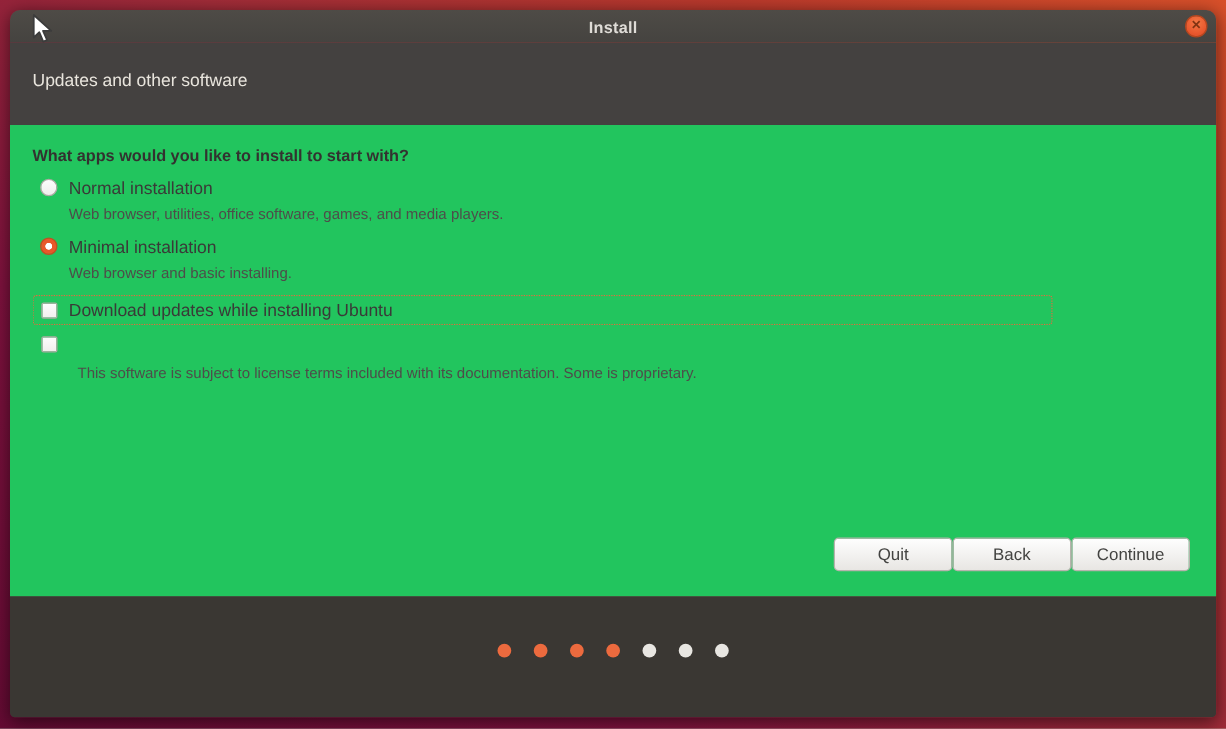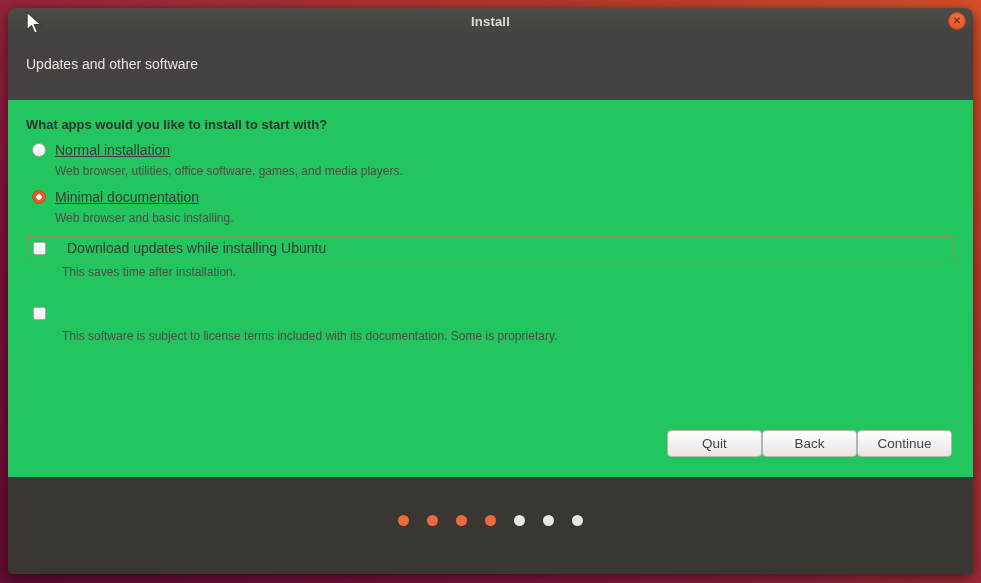--- a/index.html
+++ b/index.html
@@ -40,44 +40,44 @@
   .header-title { color: #e9e5dd; font-size: 14px; font-weight: 400; }
   .content {
     flex: 1 1 auto;
     background: #22c55e;
     position: relative;
     padding: 17px 18px 0 18px;
     color: #3c3c3c;
   }
   .section-heading { font-size: 13px; font-weight: bold; color: #333230; margin-bottom: 10px; }
   .section-heading.other { margin-top: 4px; margin-bottom: 12px; }
-  .opt-row { display: flex; align-items: center; gap: 9px; margin-left: 6px; margin-bottom: 6px; text-decoration: underline; }
+  .opt-row { display: flex; align-items: center; gap: 9px; margin-left: 6px; margin-bottom: 6px; }
   .opt-label { font-size: 14px; color: #3a3a38; cursor: default; }
   .opt-desc { font-size: 12px; color: #4e4d4a; margin-left: 29px; margin-bottom: 11px; }
   .radio {
     width: 14px; height: 14px; border-radius: 50%;
     background: linear-gradient(#fdfdfd, #f0eeec);
     border: 1px solid #aeaaa4;
     flex: 0 0 14px; cursor: pointer;
   }
   .radio.checked {
     background: radial-gradient(circle, #ffffff 0 2.5px, #e8582a 3px 100%);
     border: 1px solid #c24e21;
   }
   .checkbox {
     width: 13px; height: 13px; border-radius: 2px;
     background: linear-gradient(#fdfdfd, #f1efed);
     border: 1px solid #aeaaa4;
     flex: 0 0 13px; cursor: pointer;
   }
   .check-row {
-    display: flex; align-items: center; gap: 21px;
+    display: flex; align-items: center; gap: 9px;
     border: 1px dotted transparent; border-radius: 3px;
     padding: 3px 6px; margin-bottom: 5px;
-    width: 928px; max-width: 100%;
+    width: 816px; max-width: 100%;
   }
   .check-row.focused { border-color: #e8693c; }
   .check-desc { font-size: 12px; color: #4e4d4a; margin-left: 36px; margin-bottom: 24px; }
   .check-desc.last { margin-bottom: 0; }
   .button-row {
     position: absolute; right: 21px; bottom: 20px;
     display: flex; gap: 0;
   }
   .btn {
     min-width: 95px; height: 27px;
@@ -125,30 +125,29 @@
     <div class="section-heading">What apps would you like to install to start with?</div>
 
     <div class="opt-row">
       <span class="radio"></span>
       <span class="opt-label">Normal installation</span>
     </div>
     <div class="opt-desc">Web browser, utilities, office software, games, and media players.</div>
 
     <div class="opt-row">
       <span class="radio checked"></span>
-      <span class="opt-label">Minimal documentation</span>
+      <span class="opt-label">Minimal installation</span>
     </div>
     <div class="opt-desc">Web browser and basic installing.</div>
 
 
     <div class="check-row focused">
       <span class="checkbox"></span>
       <span class="opt-label">Download updates while installing Ubuntu</span>
     </div>
-    <div class="check-desc">This saves time after installation.</div>
 
     <div class="check-row">
       <span class="checkbox"></span>
     </div>
     <div class="check-desc last">This software is subject to license terms included with its documentation. Some is proprietary.</div>
 
     <div class="button-row">
       <button class="btn">Quit</button>
       <button class="btn">Back</button>
       <button class="btn">Continue</button>

